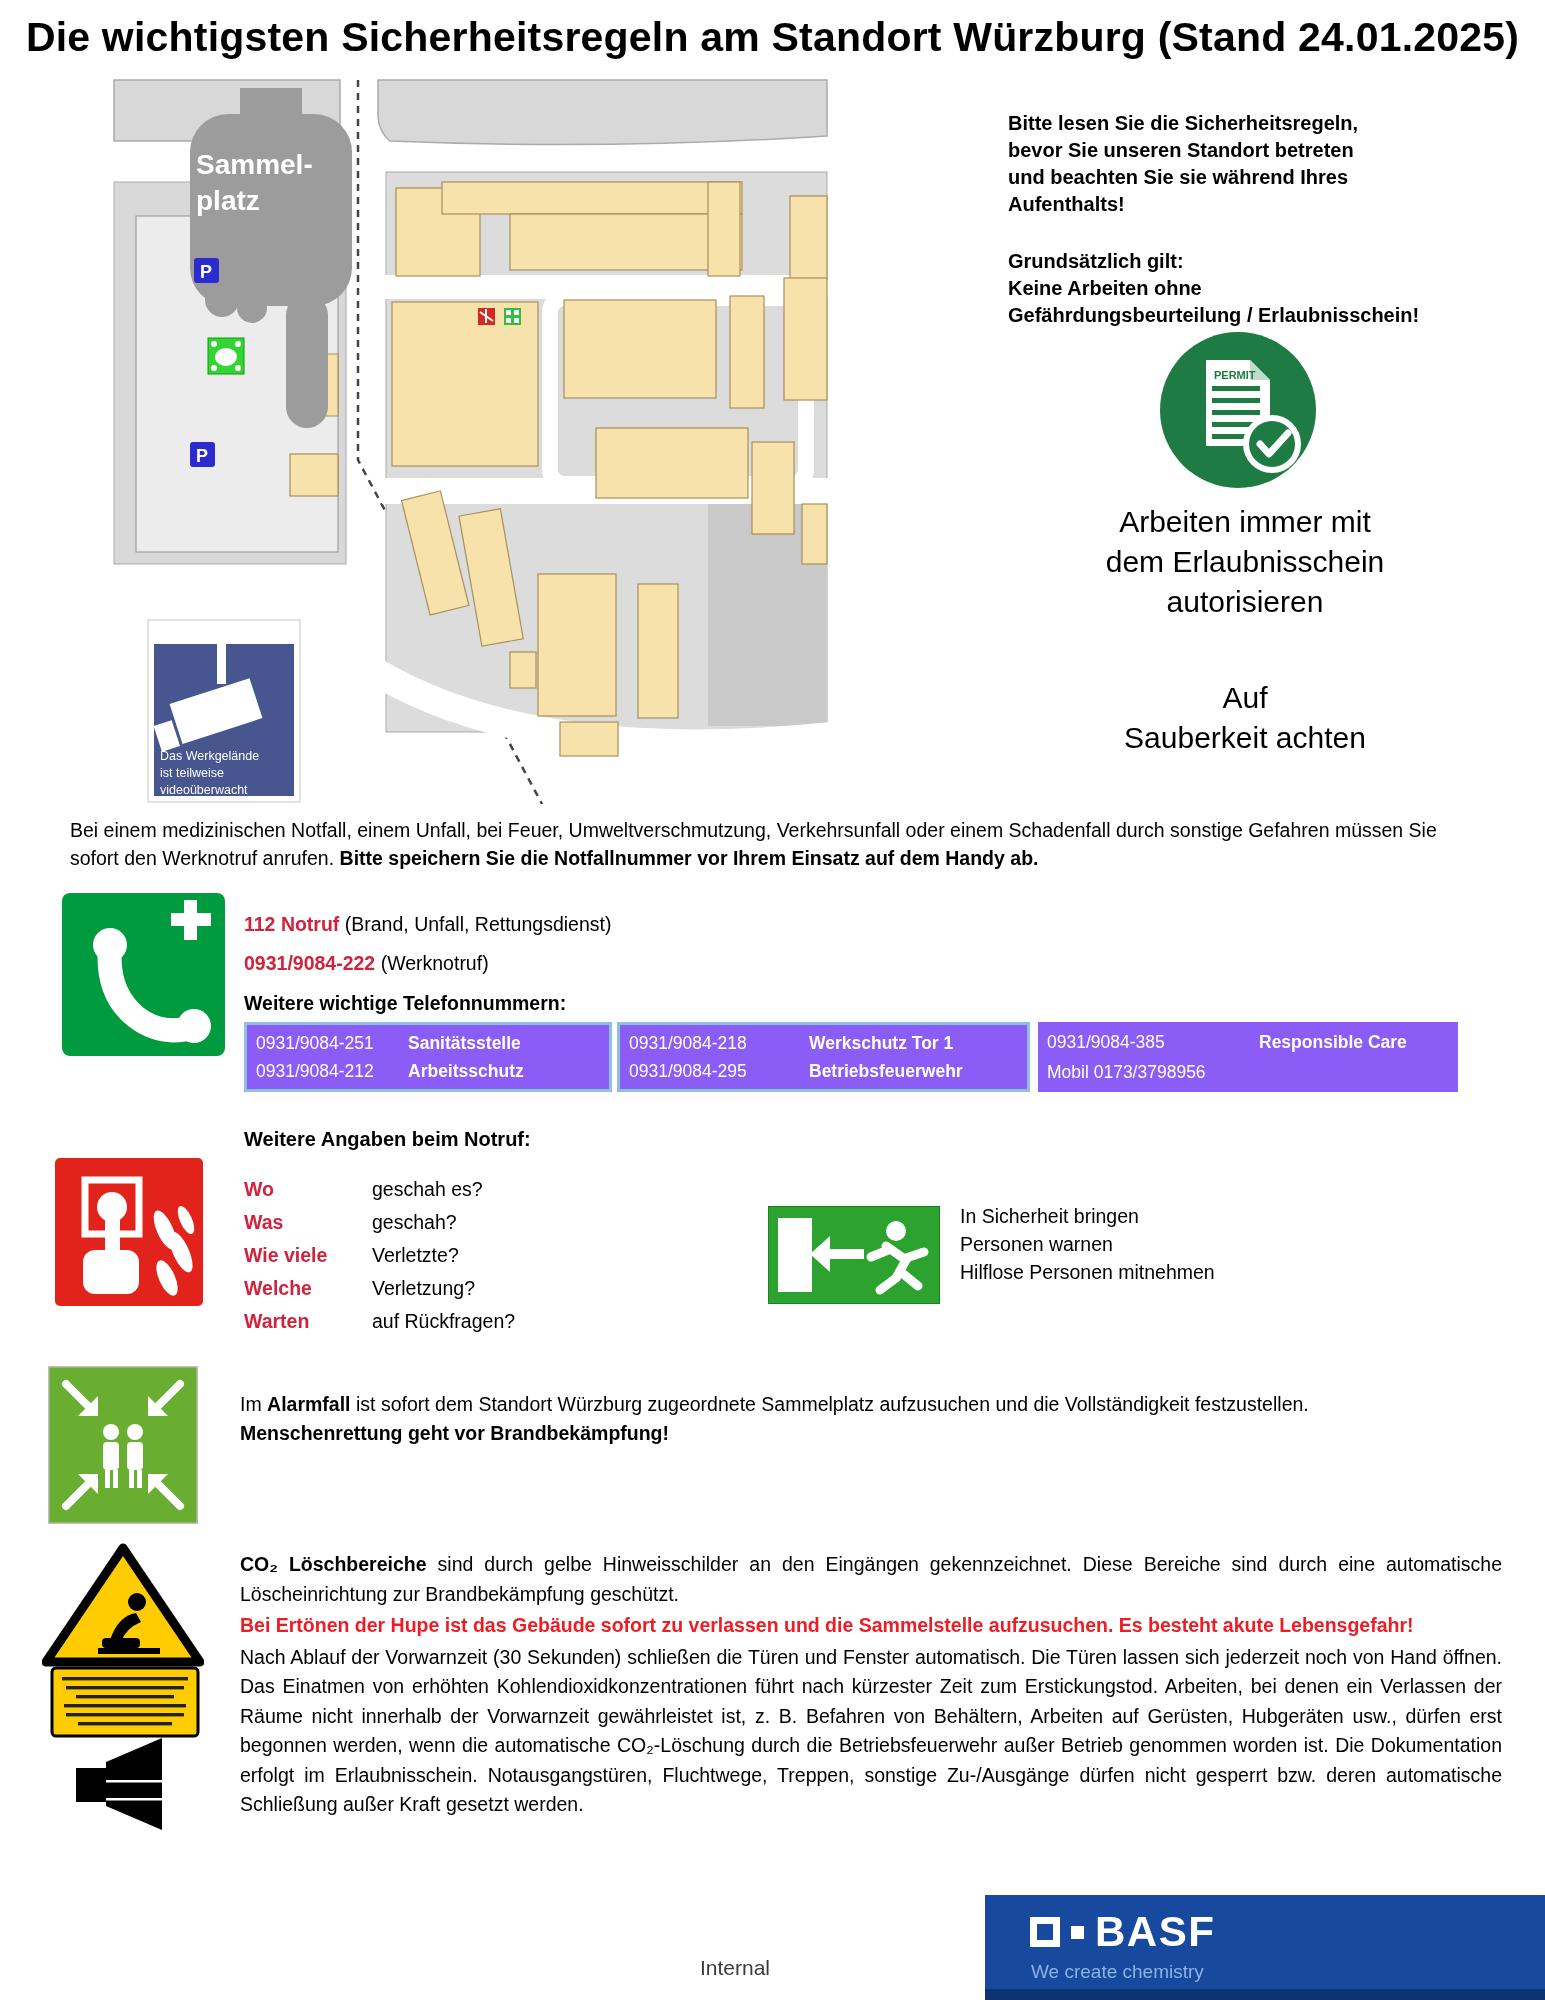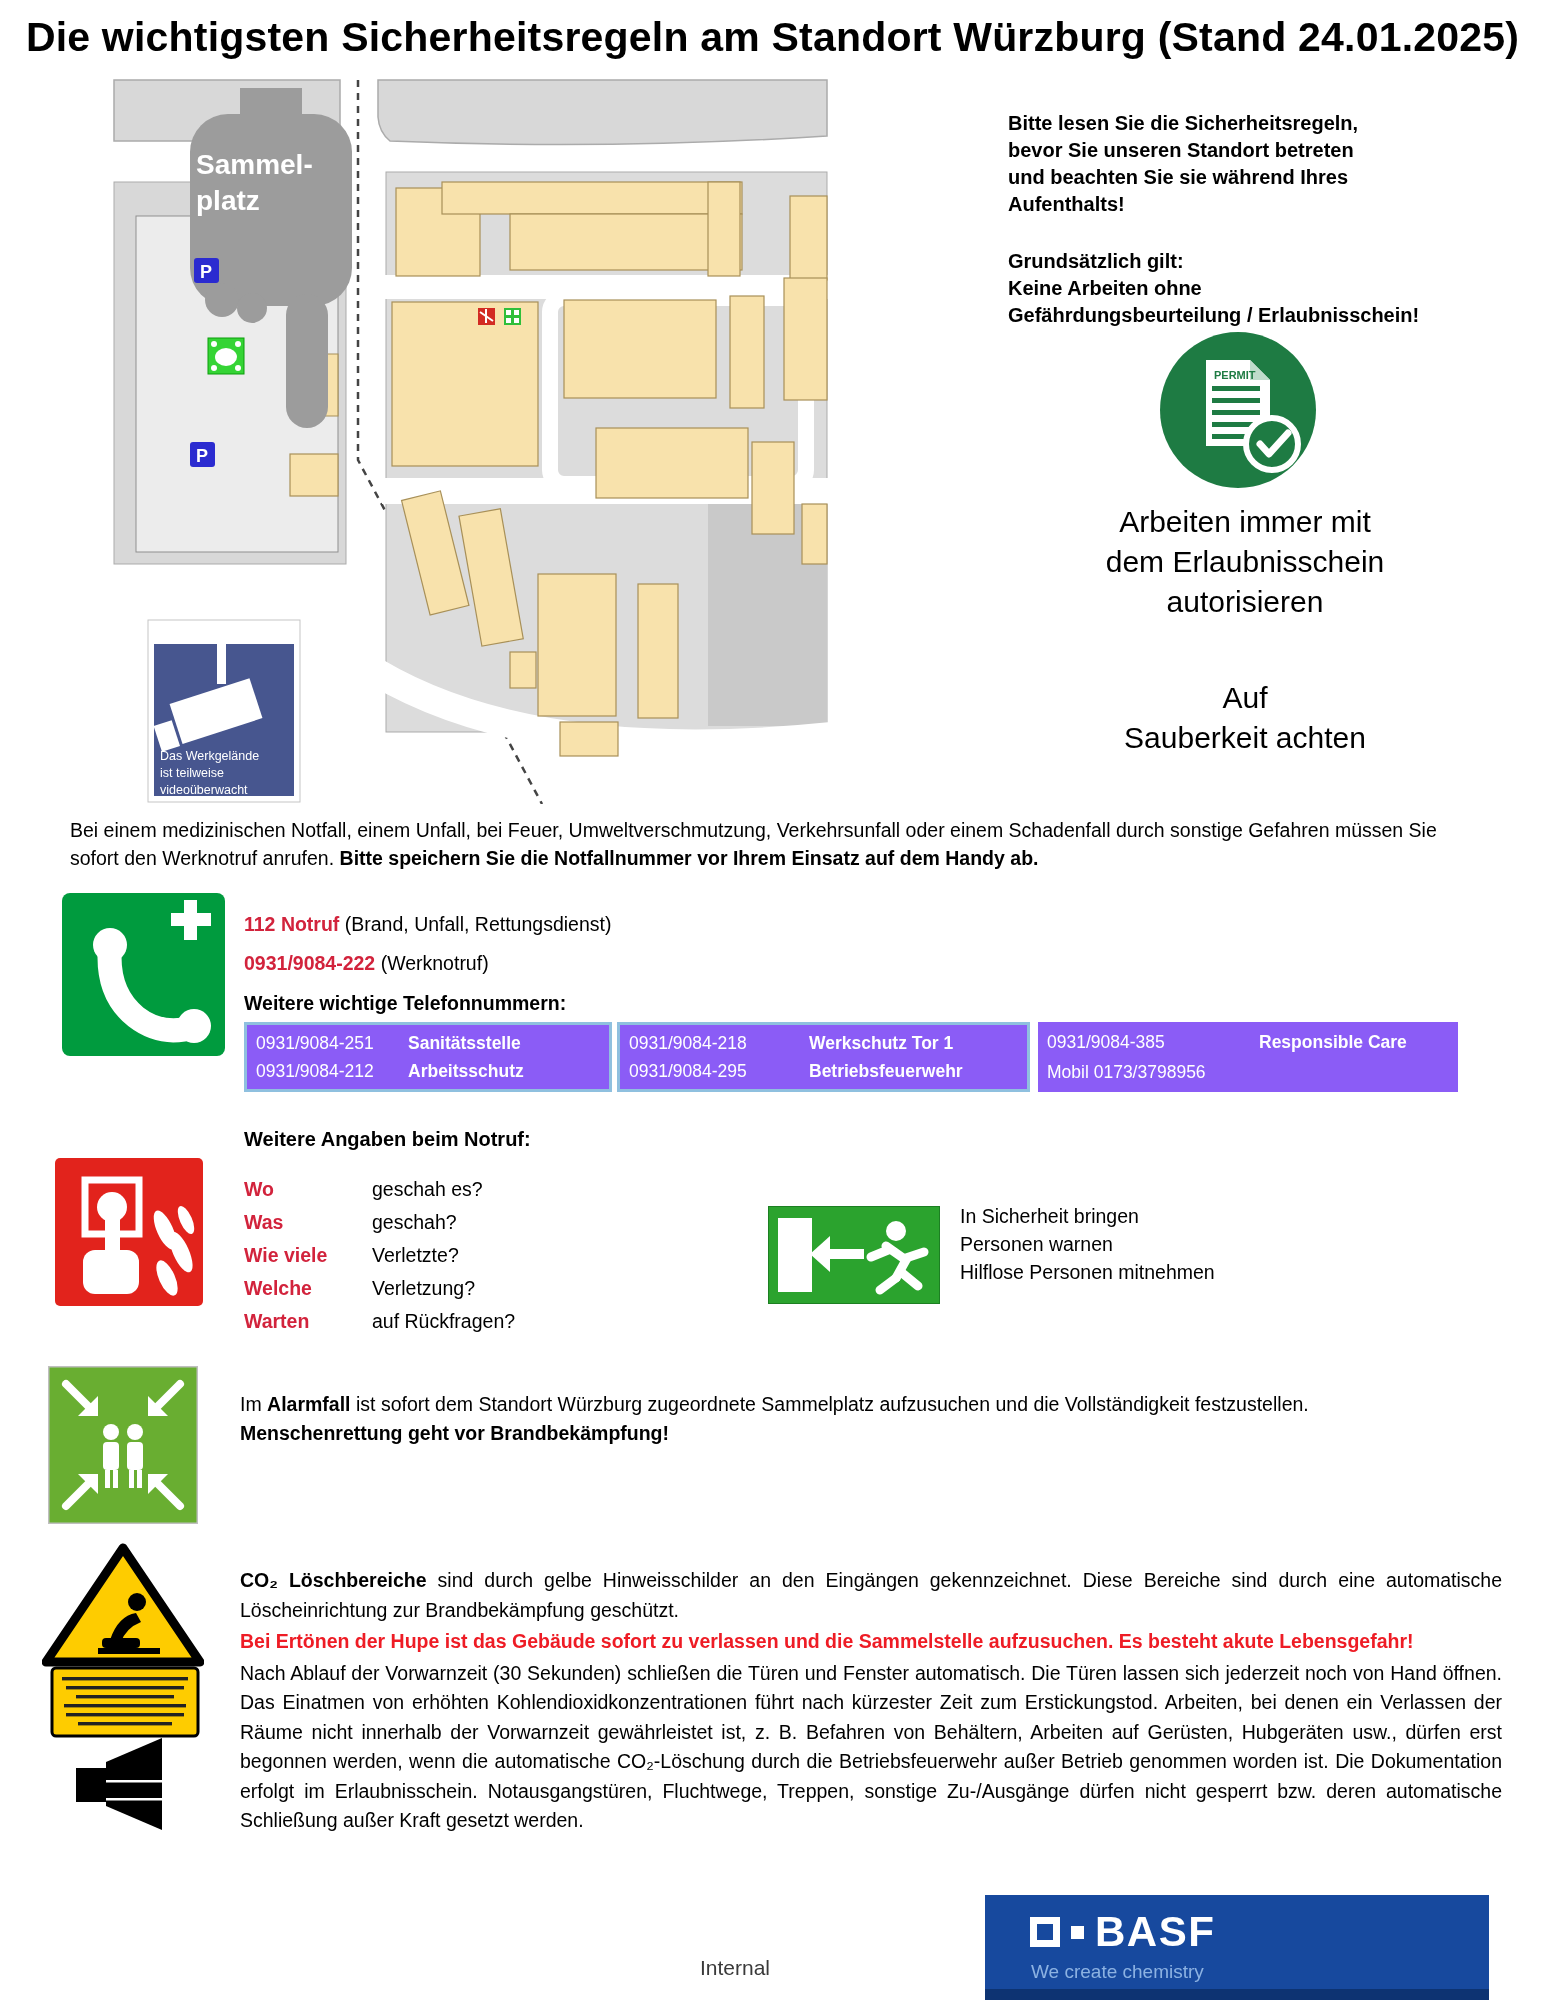--- a/index.html
+++ b/index.html
@@ -20,25 +20,25 @@
   .prow{display:flex;padding-left:9px;line-height:22px;}
   .pnum{width:152px;flex:none;}
   .pnum.wide{width:212px;}
   .plabel{font-weight:bold;}
   .angaben-h{left:244px;top:1128px;font-size:20px;font-weight:bold;}
   .angaben{left:244px;top:1178px;font-size:19.5px;}
   .angaben .row{margin-bottom:10px;}
   .akey{display:inline-block;width:128px;color:#D2233C;font-weight:bold;}
   .evac{left:960px;top:1202px;font-size:19.5px;line-height:28px;}
   .alarm{left:240px;top:1390px;width:1262px;font-size:19.5px;line-height:29px;}
-  .co2{left:240px;top:1550px;width:1262px;font-size:19.5px;line-height:29.5px;margin-top:16px;}
+  .co2{left:240px;top:1550px;width:1262px;font-size:19.5px;line-height:29.5px;}
   .co2 p{margin:0 0 2px 0;text-align:justify;}
   .redwarn{color:#EE1C25;font-weight:bold;}
   .internal{left:560px;top:1956px;width:350px;text-align:center;font-size:21px;color:#3a3a3a;}
-  .basf-box{left:985px;top:1895px;width:504px;height:105px;background:#17499E;}
+  .basf-box{left:985px;top:1895px;width:560px;height:105px;background:#17499E;}
   .basf-strip{position:absolute;left:0;bottom:0;width:100%;height:11px;background:#0D3372;}
   .basf-logo{position:absolute;left:45px;top:18px;display:flex;align-items:center;}
   .sq-outline{width:16px;height:16px;border:7px solid #fff;margin-right:11px;}
   .sq-fill{width:13px;height:13px;background:#fff;margin-right:11px;}
   .basf-word{color:#fff;font-size:42px;font-weight:bold;letter-spacing:1.5px;line-height:38px;}
   .basf-tag{position:absolute;left:46px;top:66px;font-size:19px;color:#8CB2E2;}
   svg text.signtext{font-family:"Liberation Sans",sans-serif;}
 </style>
 </head>
 <body>

